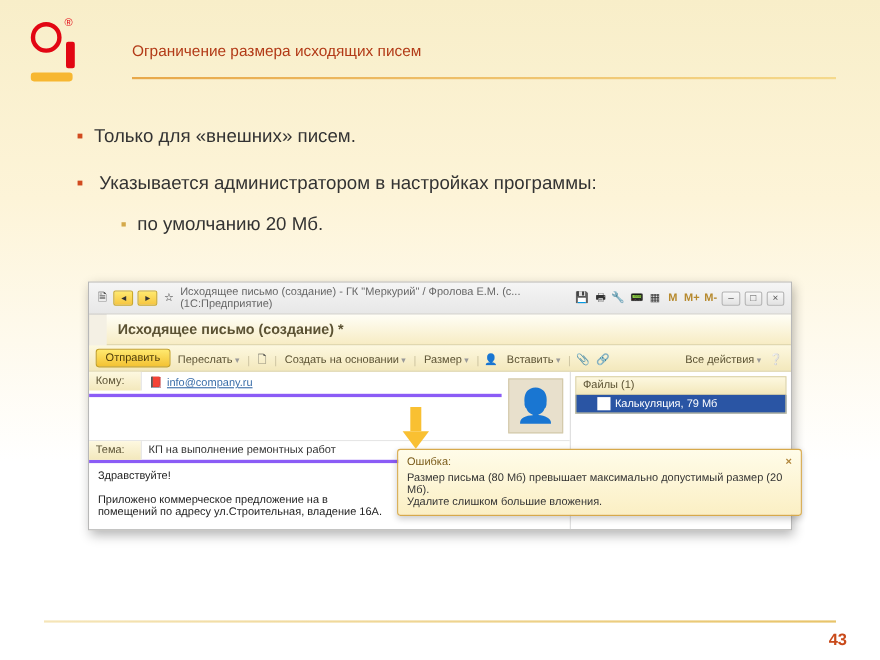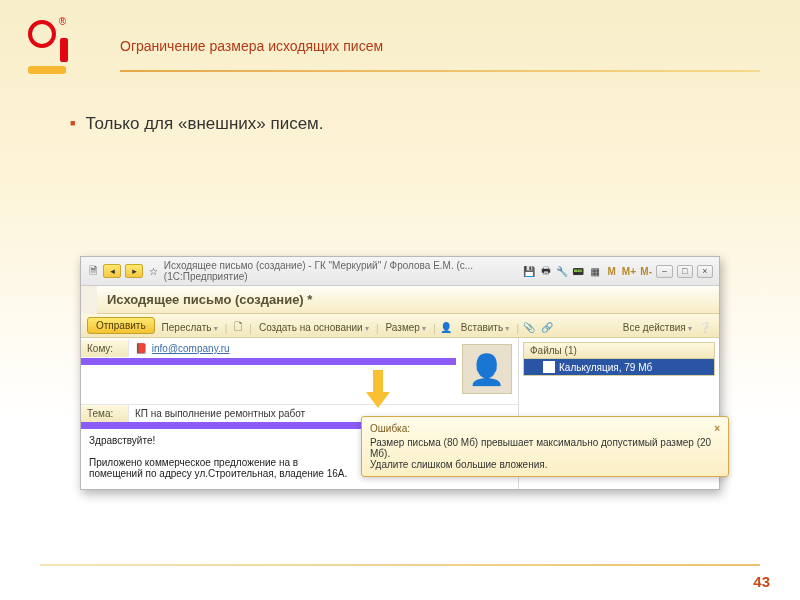--- a/index.html
+++ b/index.html
@@ -26,21 +26,21 @@
 .win-btn { width: 18px; height: 13px; background: linear-gradient(#f8f8f8,#e2e2e2); border: 1px solid #b4b4b4; border-radius: 2px; display: inline-flex; align-items: center; justify-content: center; font-size: 9px; color: #555; }
 .sc-headerbar { background: linear-gradient(#fffef6, #f7ecc4); padding: 6px 10px; font-size: 13px; font-weight: bold; color: #5b5233; border-bottom: 1px solid #d9cf9f; margin-left: 16px; }
 .sc-toolbar { background: linear-gradient(#fdf8e0, #f3e8bc); padding: 3px 6px; display: flex; align-items: flex-end; gap: 4px; border-bottom: 1px solid #d9cf9f; font-size: 10px; }
 .send-btn { background: linear-gradient(#ffe96f, #f3c233); border: 1px solid #c3a128; border-radius: 3px; padding: 2px 8px; font-size: 10px; color: #4d3c0a; cursor: pointer; }
 .tb-link { color: #5b5233; padding: 1px 3px; cursor: pointer; }
 .tb-sep { color: #ccc3a0; }
 .tb-drop::after { content: " ▾"; font-size: 8px; color: #999; }
 .sc-body { display: flex; background: #fff; }
 .sc-left { flex: 1; border-right: 1px solid #ddd; }
 .sc-right { width: 200px; padding: 4px; }
-.field-row { display: flex; align-items: center; border-bottom: 7px solid #8b5cf6; }
+.field-row { display: flex; align-items: flex-start; border-bottom: 3px solid #8b5cf6; }
 .field-label { width: 48px; background: linear-gradient(#fdf8e0, #f3e8bc); padding: 3px 6px; color: #5b5233; border-right: 1px solid #e6e6e6; }
 .field-value { flex: 1; padding: 3px 6px; }
 .email-link { color: #3a6da8; text-decoration: underline; }
 .avatar { width: 50px; height: 50px; background: #e8e0cc; border: 1px solid #d2c8a8; margin: 6px; float: right; display: flex; align-items: center; justify-content: center; color: #bcae86; font-size: 30px; }
 .msg-body { padding: 6px 8px; font-size: 10px; color: #222; min-height: 60px; }
 .files-header { background: linear-gradient(#fdf8e0, #f3e8bc); padding: 2px 6px; color: #5b5233; border: 1px solid #d9cf9f; }
 .file-item { background: #2a55a4; color: #fff; padding: 2px 19px; display: flex; align-items: center; gap: 4px; border: 1px solid #d9cf9f; border-top: none; }
 .file-icon { width: 12px; height: 12px; background: #fff; display: inline-block; }
 .right-fields { margin-top: 40px; font-size: 10px; color: #888; }
 .right-fields .rf { display: flex; justify-content: space-between; padding: 2px 4px; }
@@ -61,20 +61,26 @@
   <span class="circle"></span><span class="bar"></span>
   <div class="under"></div>
 </div>
 
 <div class="title">Ограничение размера исходящих писем</div>
 <div class="title-underline"></div>
 
 <div class="bullets">
   <ul>
     <li>Только для «внешних» писем.</li>
+    <li>
+      <span>Указывается администратором в настройках программы:</span>
+      <ul>
+          <li>по умолчанию 20 Мб.</li>
+        </ul>
+    </li>
   </ul>
 </div>
 
 <div class="screenshot">
   <div class="sc-titlebar">
     <span class="tb-icon">🗎</span>
     <span class="yellow-btn">◂</span>
     <span class="yellow-btn">▸</span>
     <span class="tb-icon">☆</span>
     <span style="color:#666;">Исходящее письмо (создание) - ГК "Меркурий" / Фролова Е.М. (с...  (1С:Предприятие)</span>

